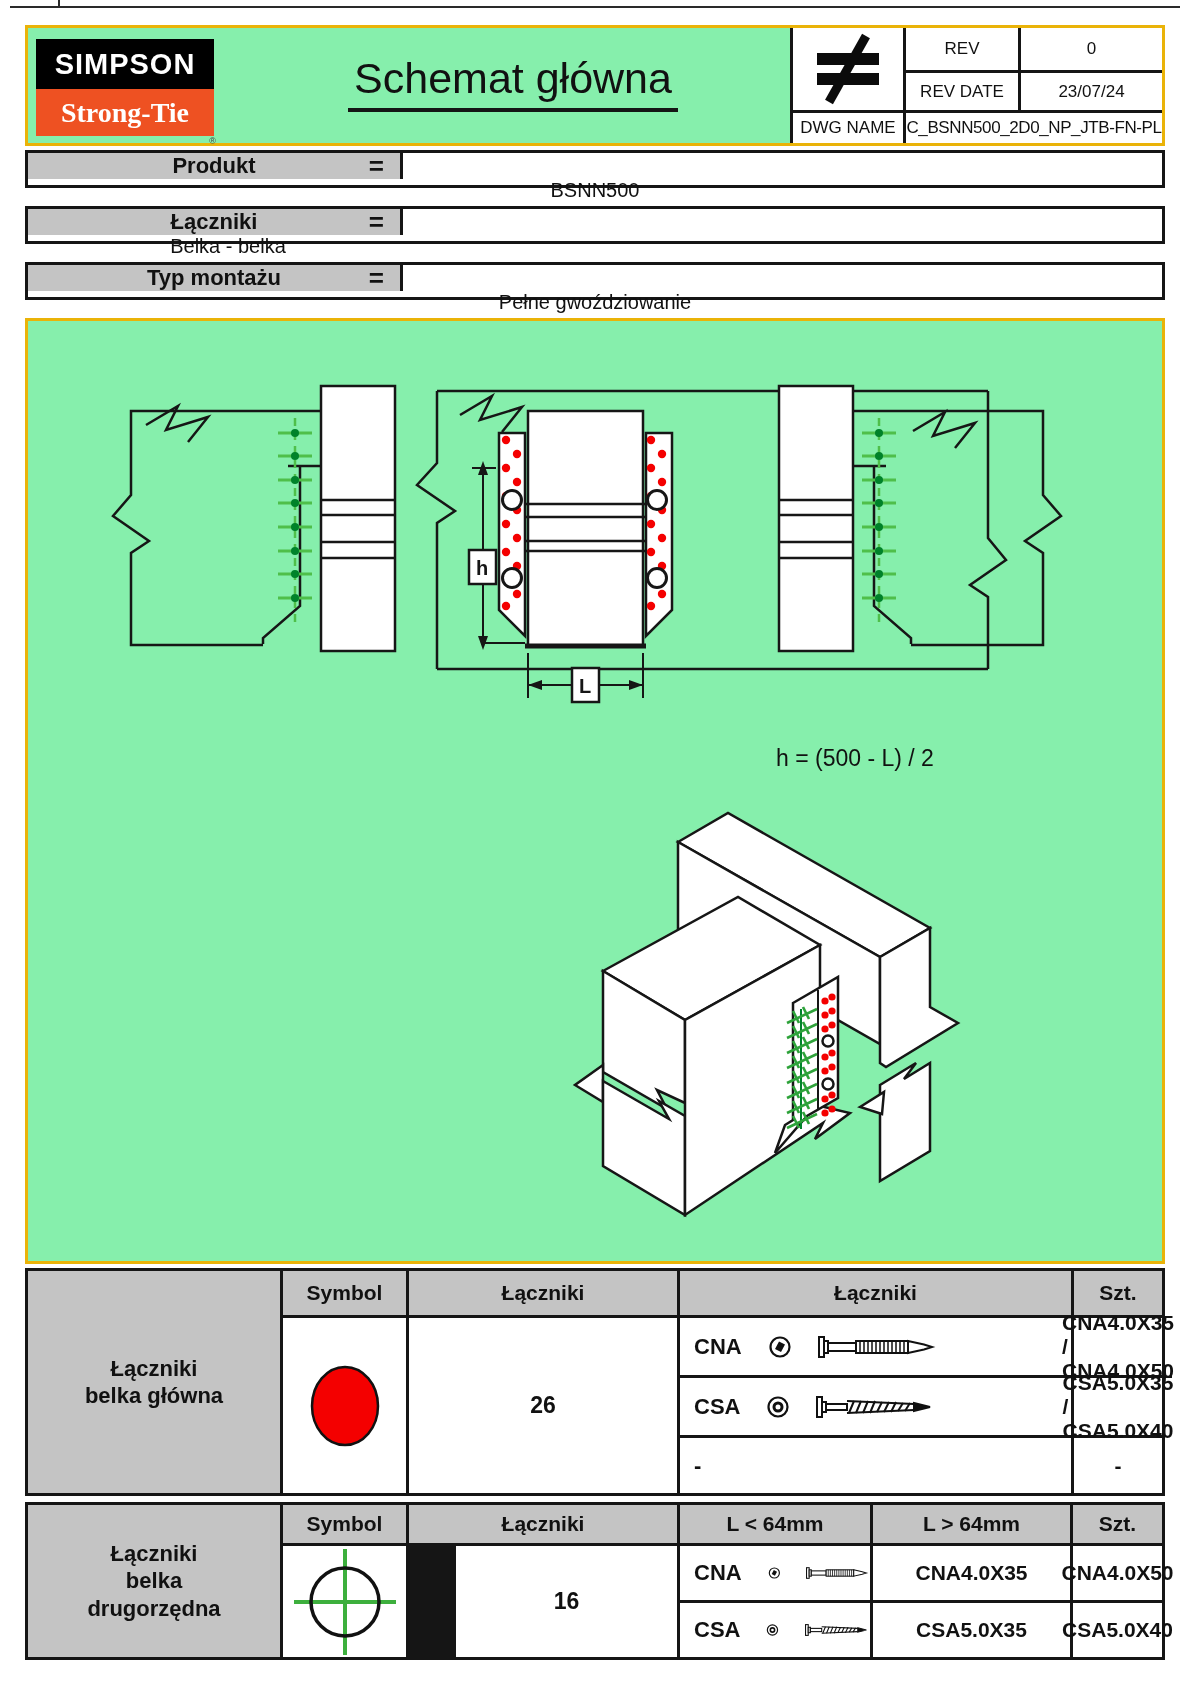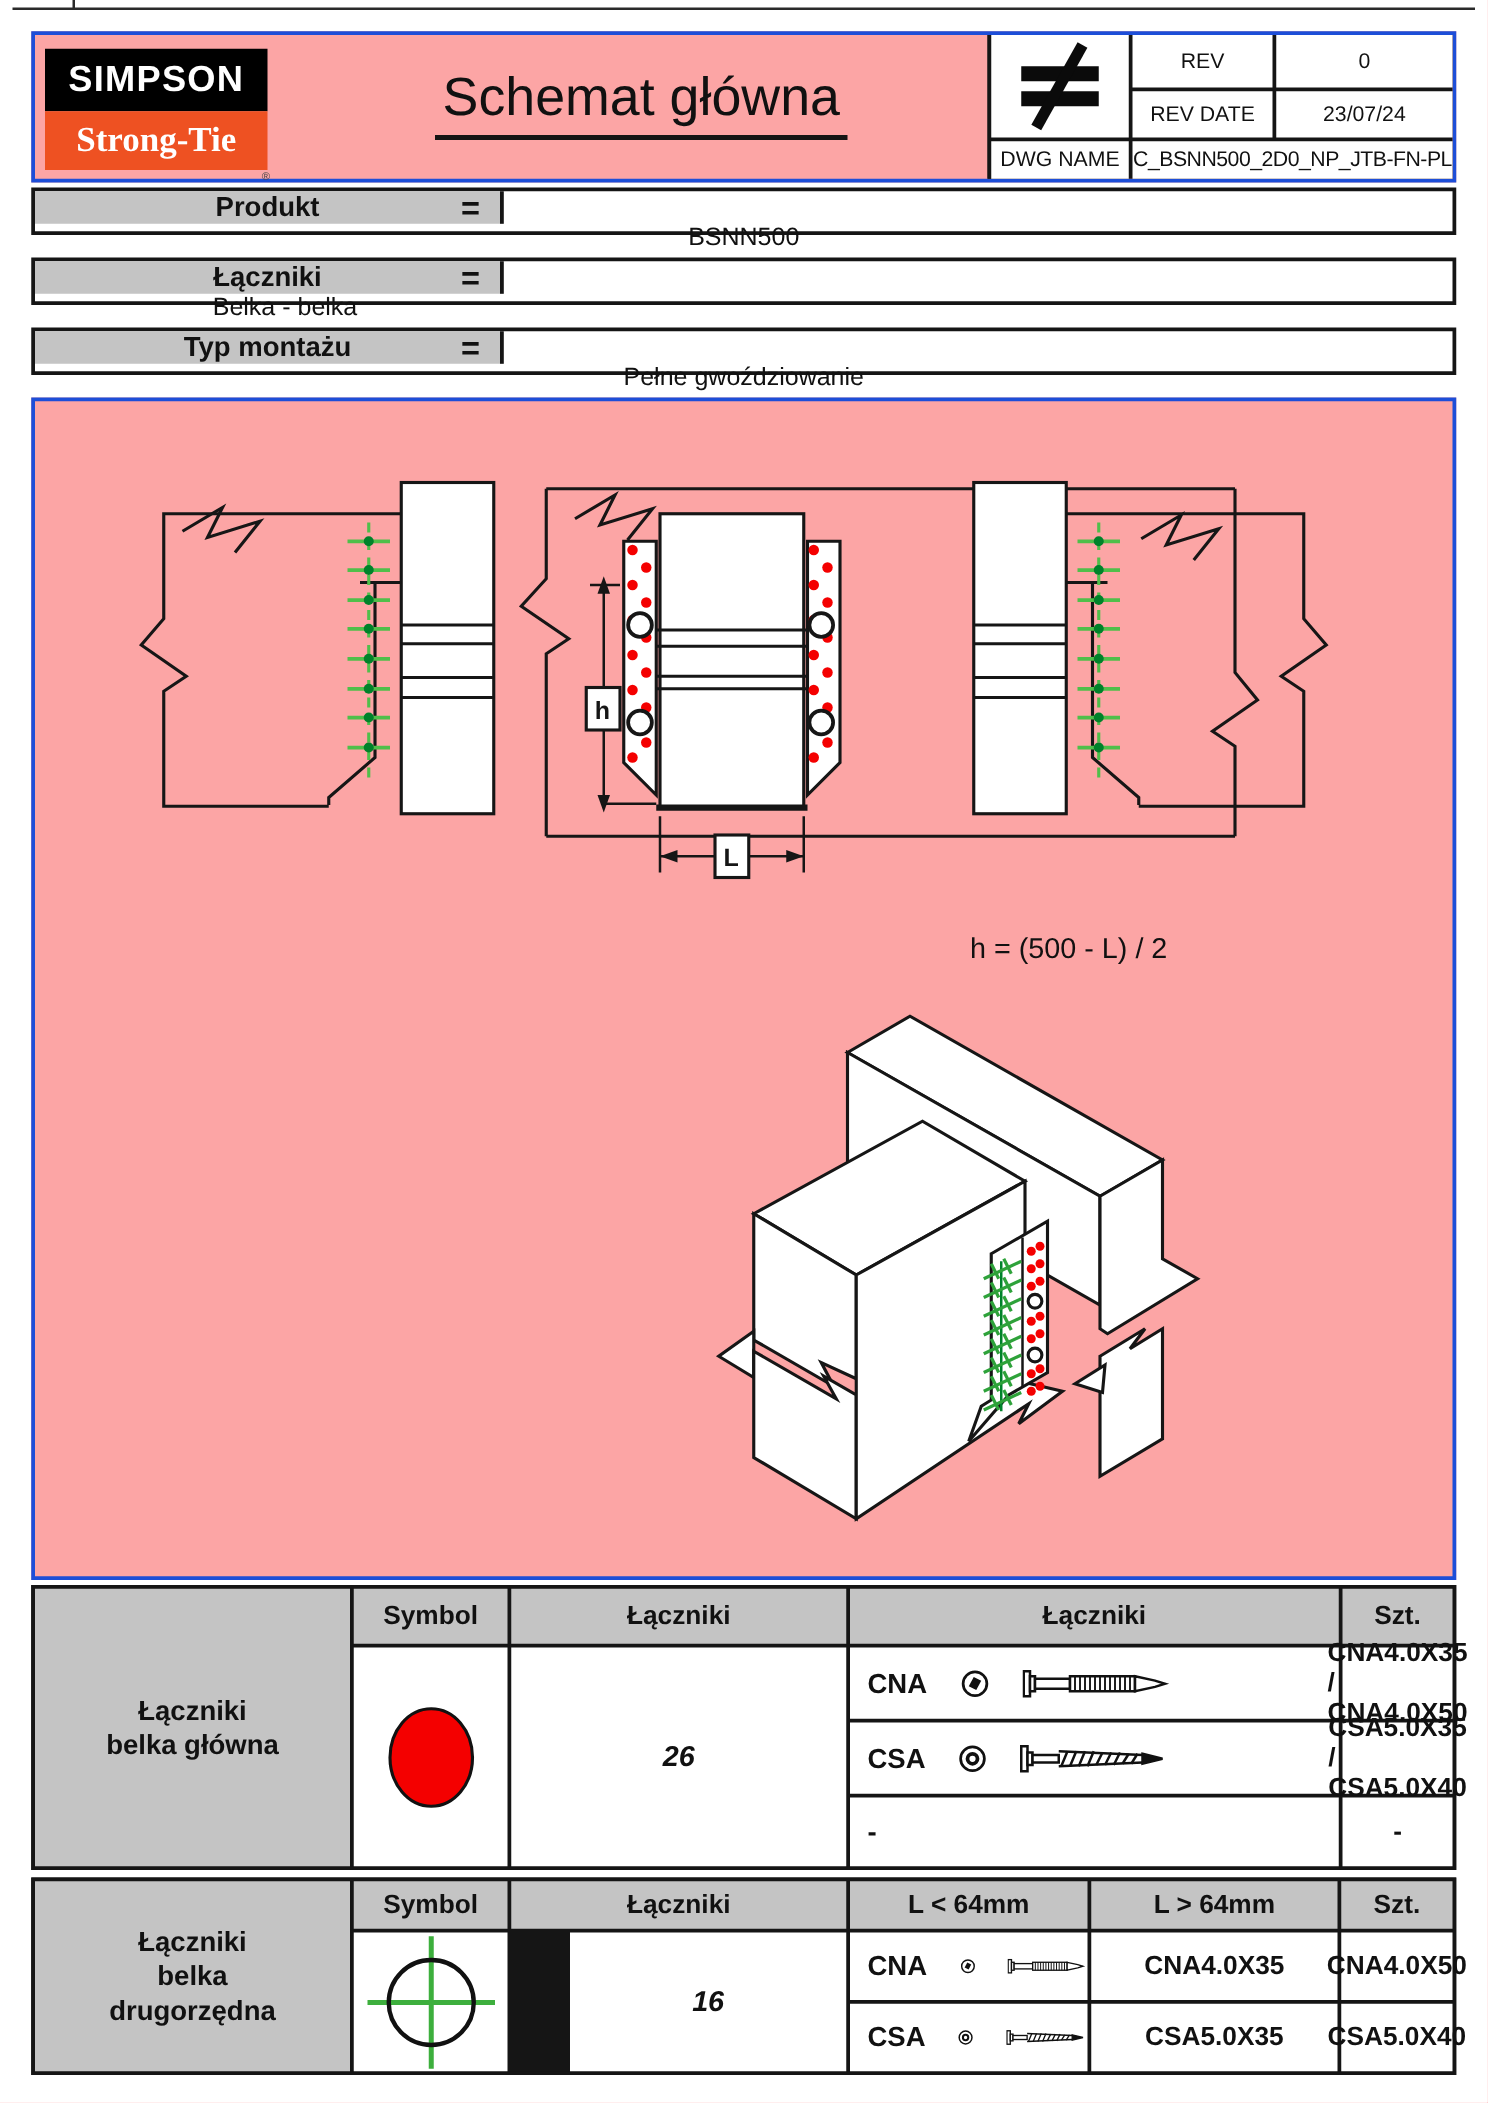--- a/index.html
+++ b/index.html
@@ -1,19 +1,19 @@
 <!DOCTYPE html>
 <html><head>
 <meta charset="utf-8">
 <style>
   html,body{margin:0;padding:0;background:#fff;}
   *{box-sizing:border-box;}
   .page{position:relative;width:1190px;height:1682px;background:#fff;
         font-family:"Liberation Sans",sans-serif;color:#111;overflow:hidden;}
-  .blk{position:absolute;border:3px solid #1d4ed8;background:#fca5a5;text-decoration:underline;}
+  .blk{position:absolute;border:3px solid #eab308;background:#86efac;text-decoration:underline;}
   
   .logo{position:absolute;left:8px;top:11px;width:178px;}
   .logo-top{background:#000;color:#fff;height:50px;display:flex;align-items:center;justify-content:center;
             font-weight:bold;font-size:29px;letter-spacing:1px;}
   .logo-bot{background:#ee5122;color:#fff;height:47px;display:flex;align-items:center;justify-content:center;
             font-family:"Liberation Serif",serif;font-weight:bold;font-size:28px;}
   .logo-reg{position:absolute;right:-2px;bottom:-10px;font-size:9px;color:#444;}
   .doc-title{position:absolute;left:215px;top:26px;width:540px;text-align:center;}
   .doc-title span{display:inline-block;font-size:43px;border-bottom:4px solid #151515;padding:0 6px 5px 6px;}
   .tblock{position:absolute;top:0;right:0;bottom:0;width:372px;display:grid;
@@ -33,21 +33,21 @@
   
   .formula{position:absolute;left:748px;top:424px;font-size:23px;}
   
   .tbl{position:absolute;left:25px;display:grid;background:#151515;gap:3px;border:3px solid #151515;}
   .tbl>div{background:#fff;display:flex;align-items:center;justify-content:center;}
   .hd{background:#c4c4c4!important;font-weight:bold;font-size:21px;}
   .grp{background:#c4c4c4!important;flex-direction:column;font-weight:bold;font-size:22px;line-height:1.25;}
   .code-cell{justify-content:flex-start!important;padding-left:14px;gap:26px;}
   .code{font-weight:bold;font-size:22px;}
   .model{font-weight:bold;font-size:21px;}
-  .qty{font-weight:bold;font-size:23px;font-style:italic;}
+  .qty{font-weight:bold;font-size:23px;}
   .t1{top:1268px;height:228px;grid-template-columns:252px 123px 268px 391px 88px;
       grid-template-rows:44px 57px 57px 55px;}
   .t2{top:1502px;height:158px;grid-template-columns:252px 123px 268px 190px 197px 89px;
       grid-template-rows:38px 54px 54px;}
   svg{display:block;}
   .topline{position:absolute;top:6px;left:10px;right:10px;border-top:2px solid #2a2a2a;}
   .topstub{position:absolute;top:0;left:58px;height:7px;border-left:2px solid #2a2a2a;}
 </style>
 </head>
 <body>

